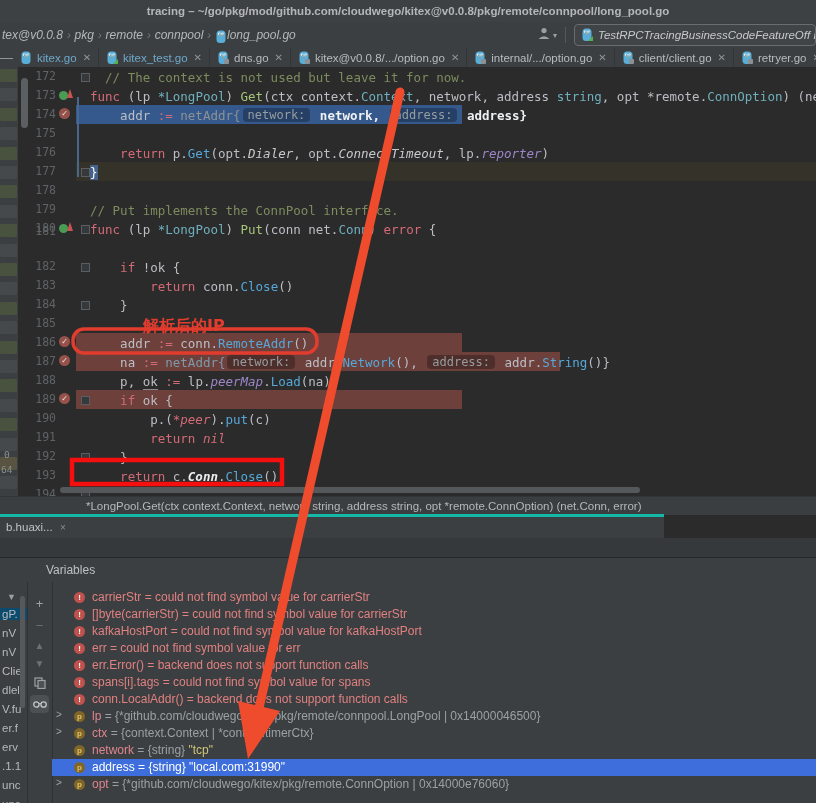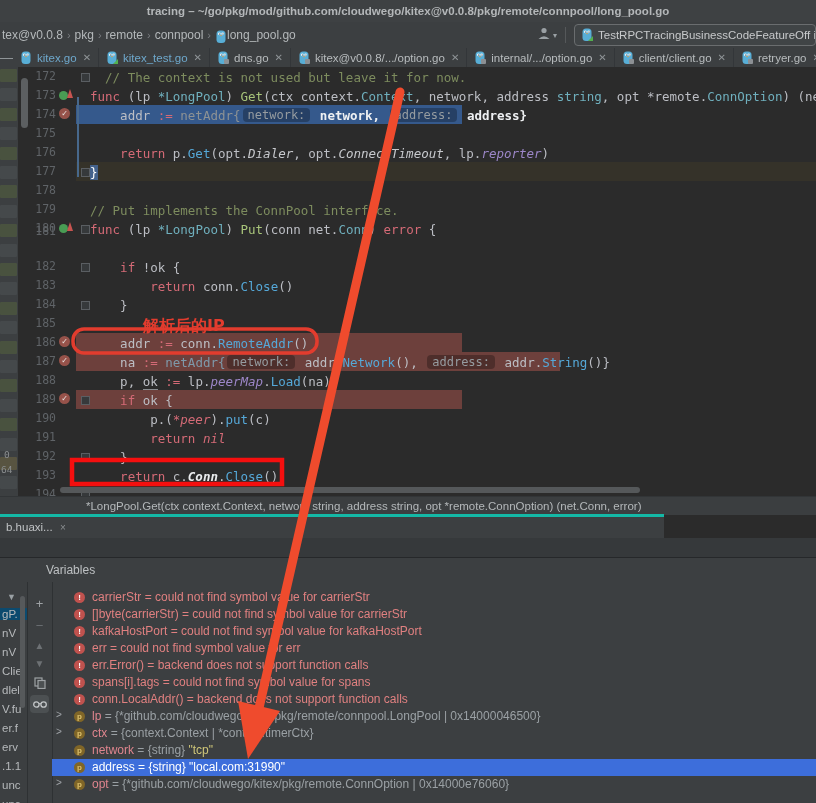--- a/index.html
+++ b/index.html
@@ -3,21 +3,21 @@
 <meta charset="utf-8">
 <style>
   html,body{margin:0;padding:0;background:#1e1f21;}
   #app{position:relative;width:816px;height:803px;background:#2b2b2b;overflow:hidden;
        font-family:"Liberation Sans","DejaVu Sans",sans-serif;-webkit-font-smoothing:antialiased;}
   .abs{position:absolute;}
   
   .titlebar{left:0;top:0;width:816px;height:22px;background:#3e4143;border-bottom:1px solid #313436;
             display:flex;align-items:center;justify-content:center;}
   .titlebar span{color:#b4b7b9;font-size:11.5px;font-weight:700;}
-  .crumbbar{left:0;top:22px;width:816px;height:26px;background:#3c3f41;display:flex;align-items:center;}
+  .crumbbar{left:0;top:22px;width:816px;height:26px;background:#3c3f41;display:flex;align-items:center;font-style:italic;}
   .crumb{color:#b4b8ba;font-size:12px;margin-right:4px;white-space:nowrap;}
   .crumb-sep{color:#7a7e81;font-size:11px;margin-right:4px;}
   .crumb-right{position:absolute;right:0;top:0;height:26px;display:flex;align-items:center;}
   .runchip{display:flex;align-items:center;gap:5px;height:20px;border:1px solid #6a6d6f;border-radius:4px;
            background:#404446;padding:0 6px;margin-left:8px;width:228px;overflow:hidden;}
   .runchip span{color:#c7c9cb;font-size:11.5px;white-space:nowrap;}
   .vsep{width:1px;height:16px;background:#55585a;margin-left:8px;}
   
   .tabbar{left:0;top:48px;width:816px;height:19px;background:#3c3f41;display:flex;align-items:stretch;}
   .tabdash{width:26px;display:flex;align-items:center;justify-content:center;color:#9aa0a3;font-size:13px;}

